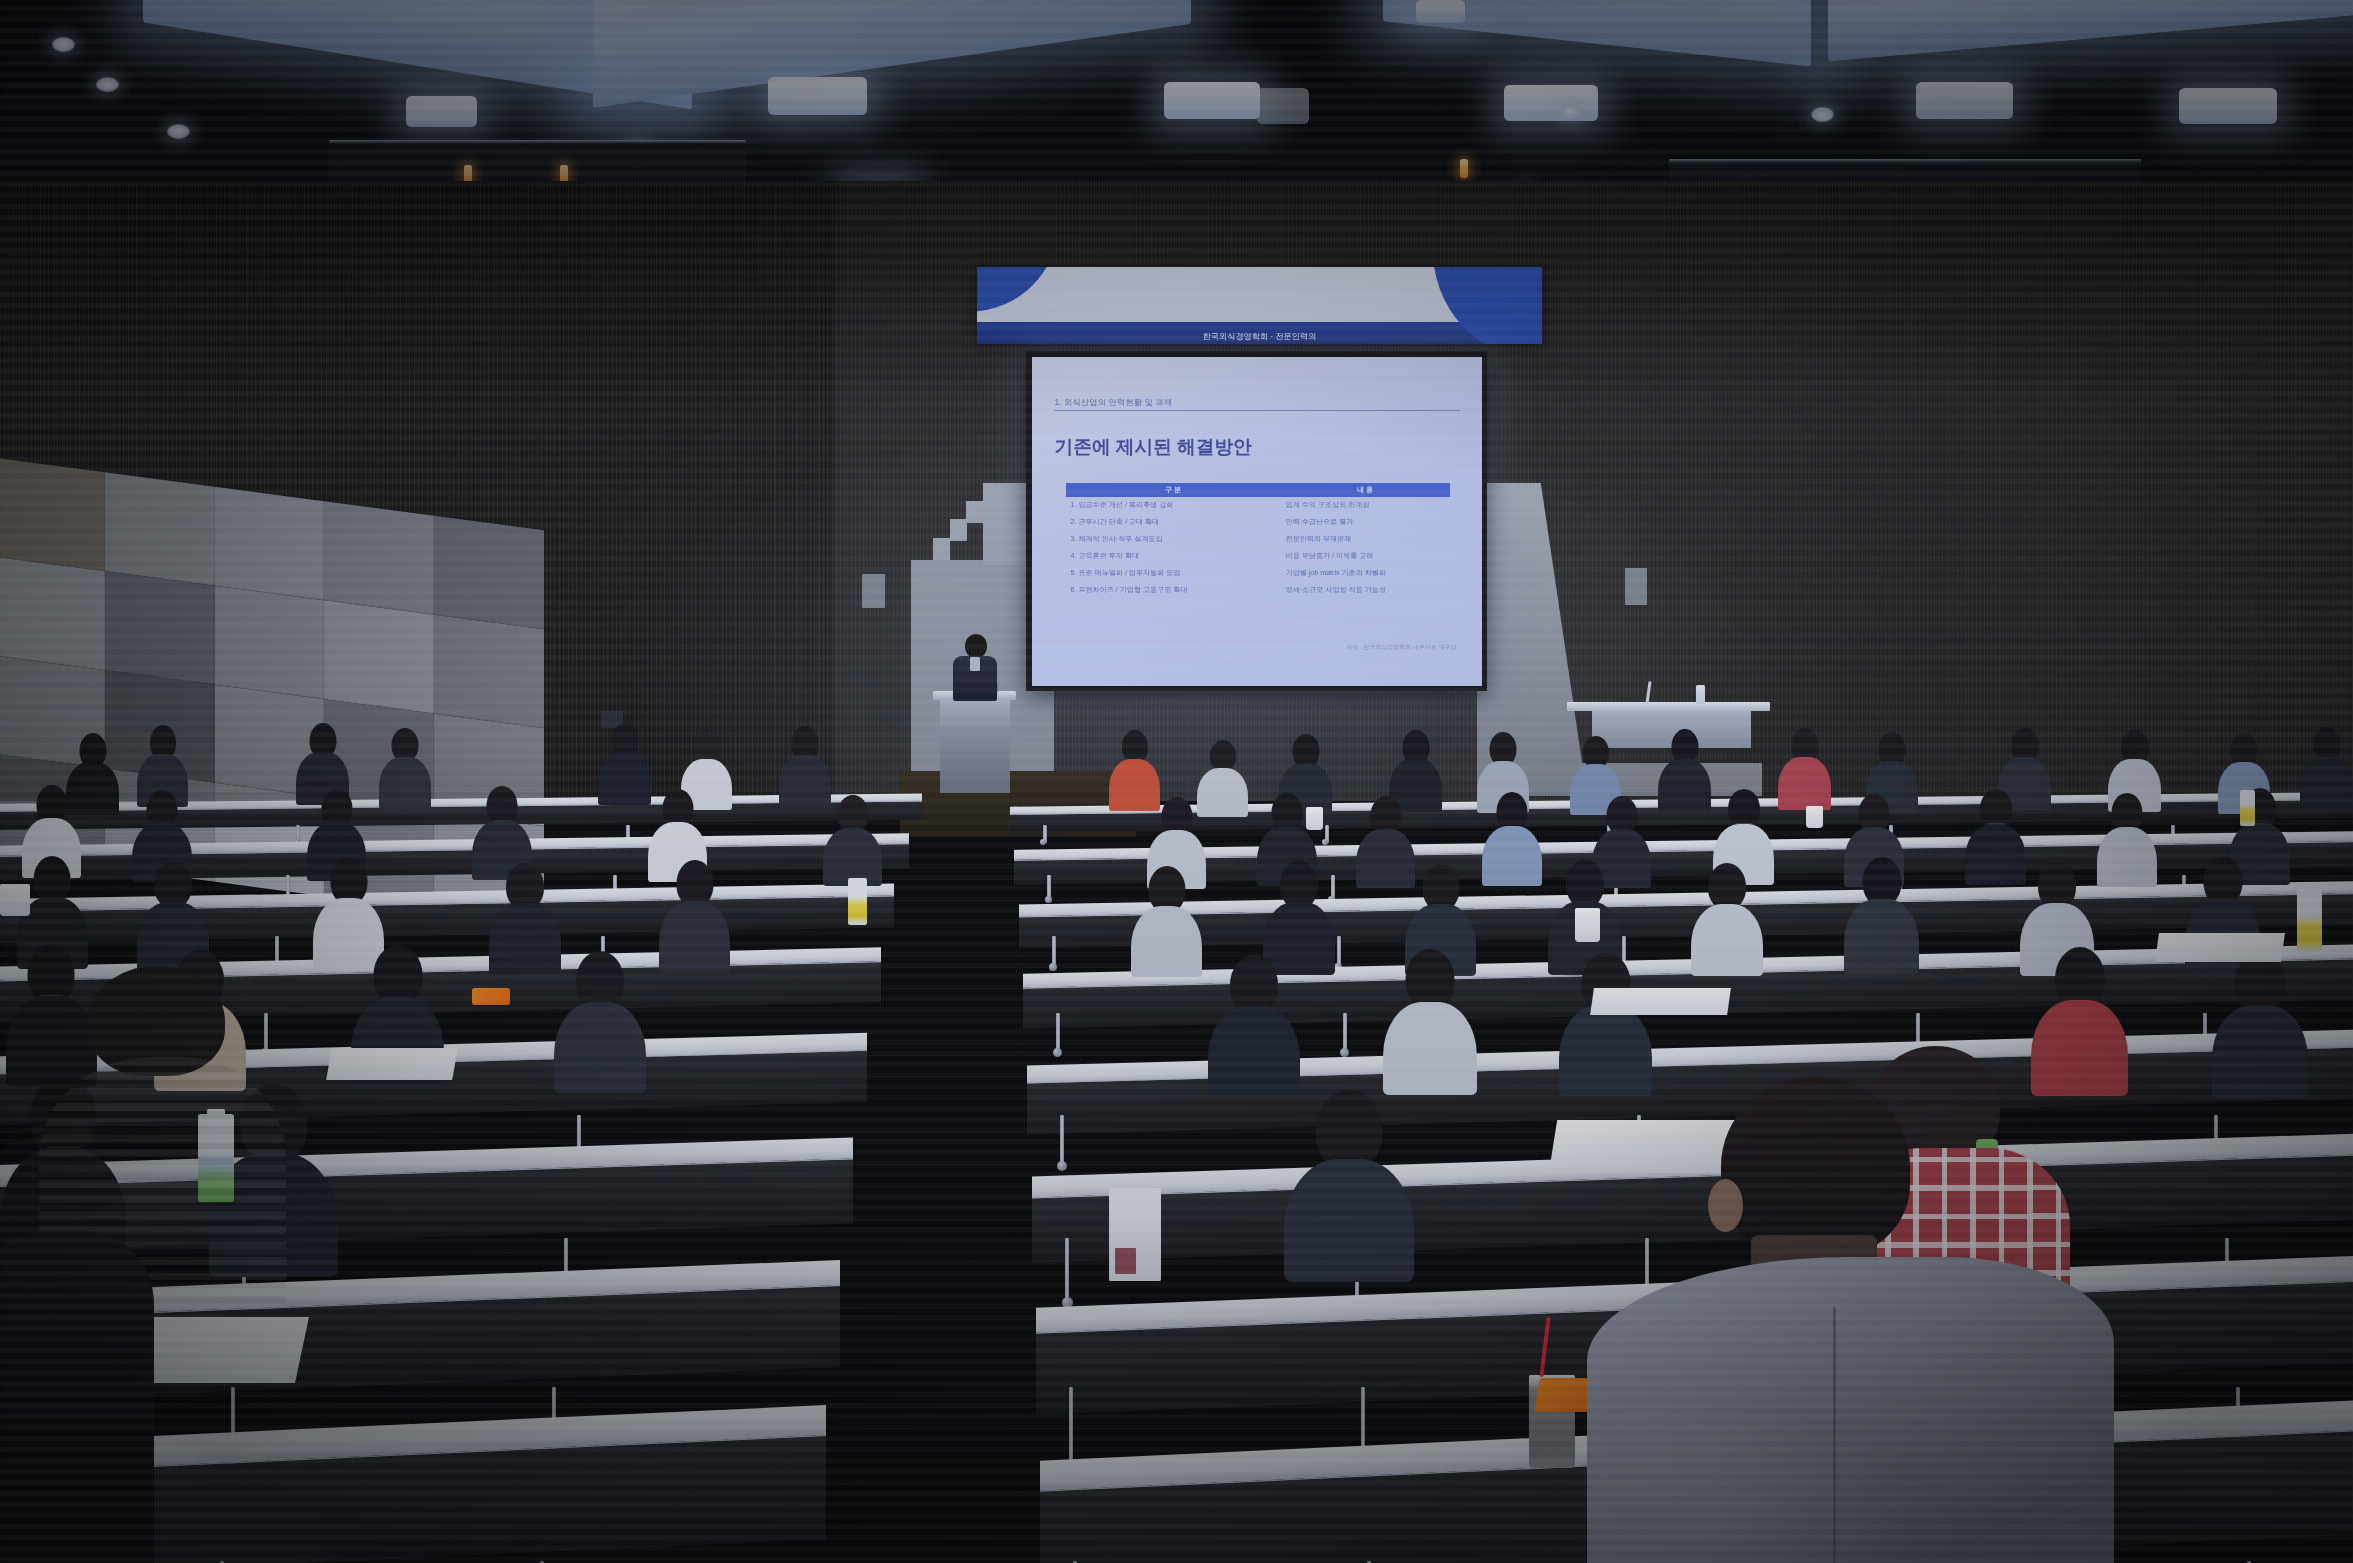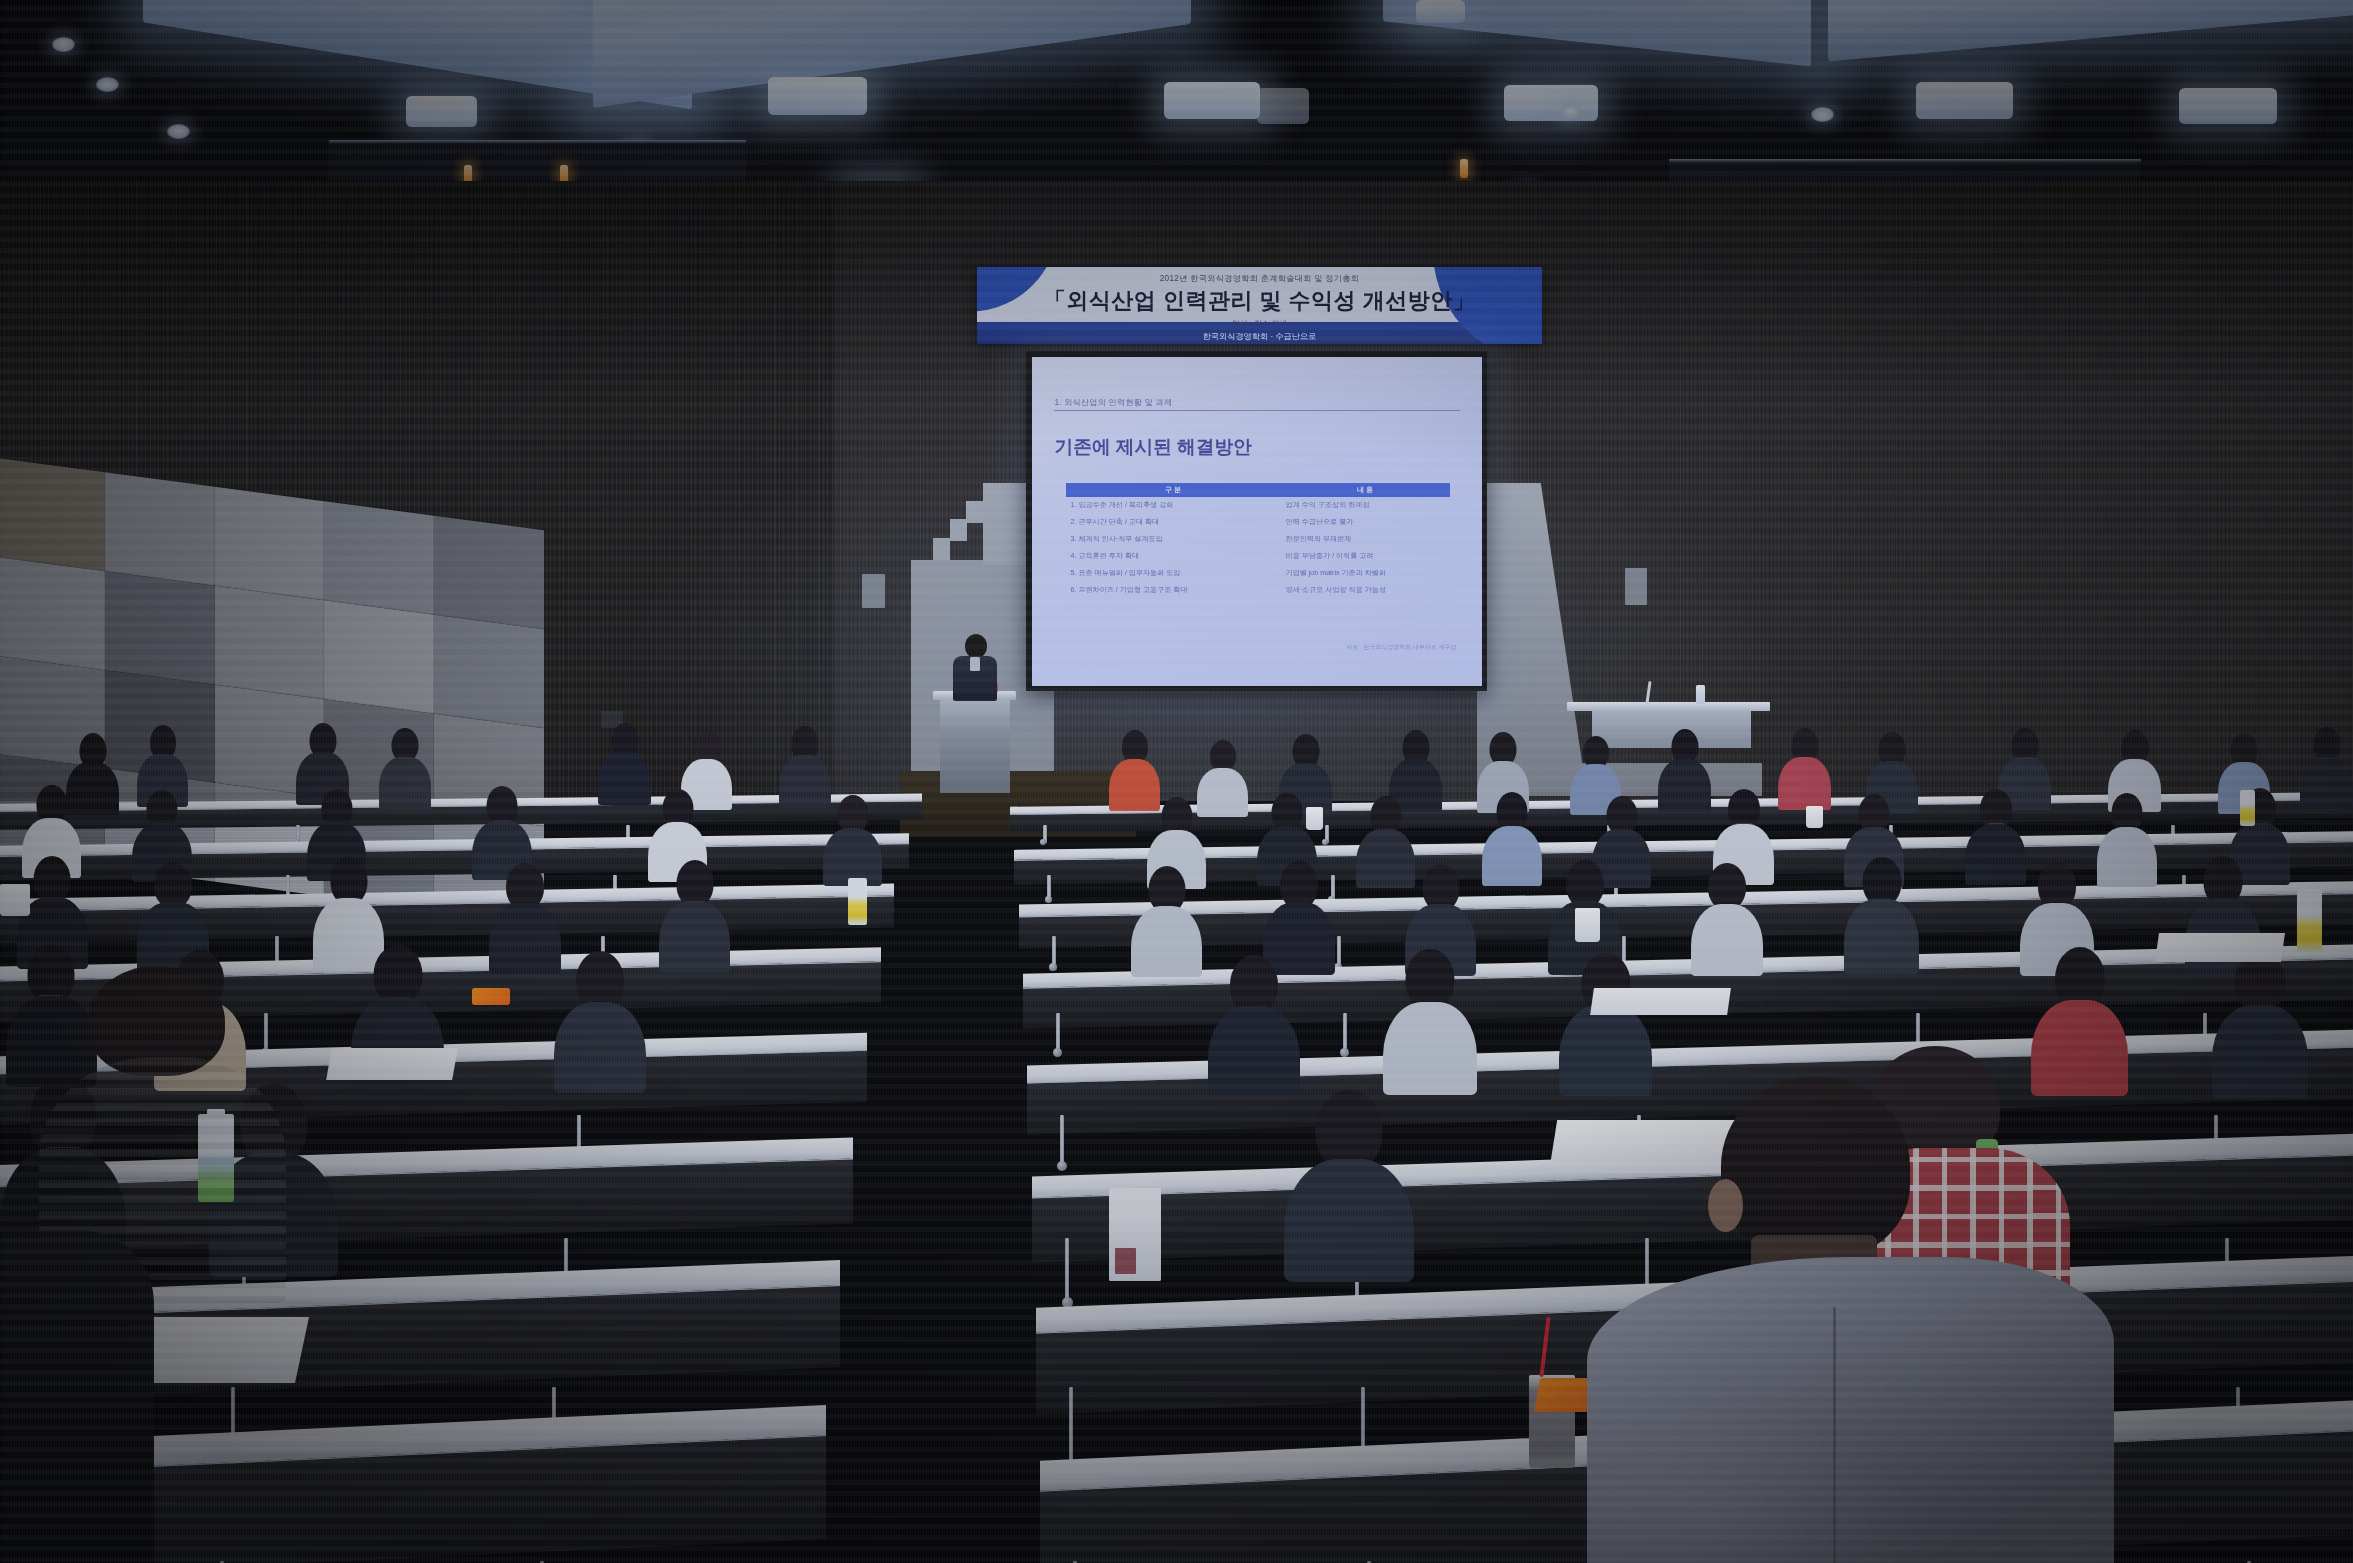--- a/index.html
+++ b/index.html
@@ -400,26 +400,21 @@
               clip-path:polygon(0 0,58% 0,100% 100%,0 100%);"></div>
   <div class="front-white" style="left:1488px;top:763px;width:274px;height:33px;background:#b8bfcc;"></div>
 
   <div class="wall-plate" style="left:862px;top:574px;width:23px;height:34px;"></div>
   <div class="wall-plate" style="left:1625px;top:568px;width:22px;height:37px;"></div>
   <div class="wall-plate" style="left:601px;top:711px;width:22px;height:16.5px;opacity:.55;background:#4a5260;"></div>
 
   <div class="wall-shade"></div>
 
   <div class="banner">
-    <div class="banner-inner">
-      <div class="banner-sup">2012년 한국외식경영학회 춘계학술대회 및 정기총회</div>
-      <div class="banner-title">「외식산업 인력관리 및 수익성 개선방안」</div>
-      <div class="banner-sub">일시 · 장소 안내</div>
-    </div>
-    <div class="banner-foot">한국외식경영학회 · 수급난으로</div>
+    <div class="banner-foot">한국외식경영학회 · 전문인력의</div>
   </div>
 
   <div class="screen-frame">
     <div class="screen">
       <div class="slide-kicker">1. 외식산업의 인력현황 및 과제</div>
       <div class="slide-rule"></div>
       <div class="slide-title">기존에 제시된 해결방안</div>
       <table class="slide-table">
         <thead>
             <tr id="slide-thead">

